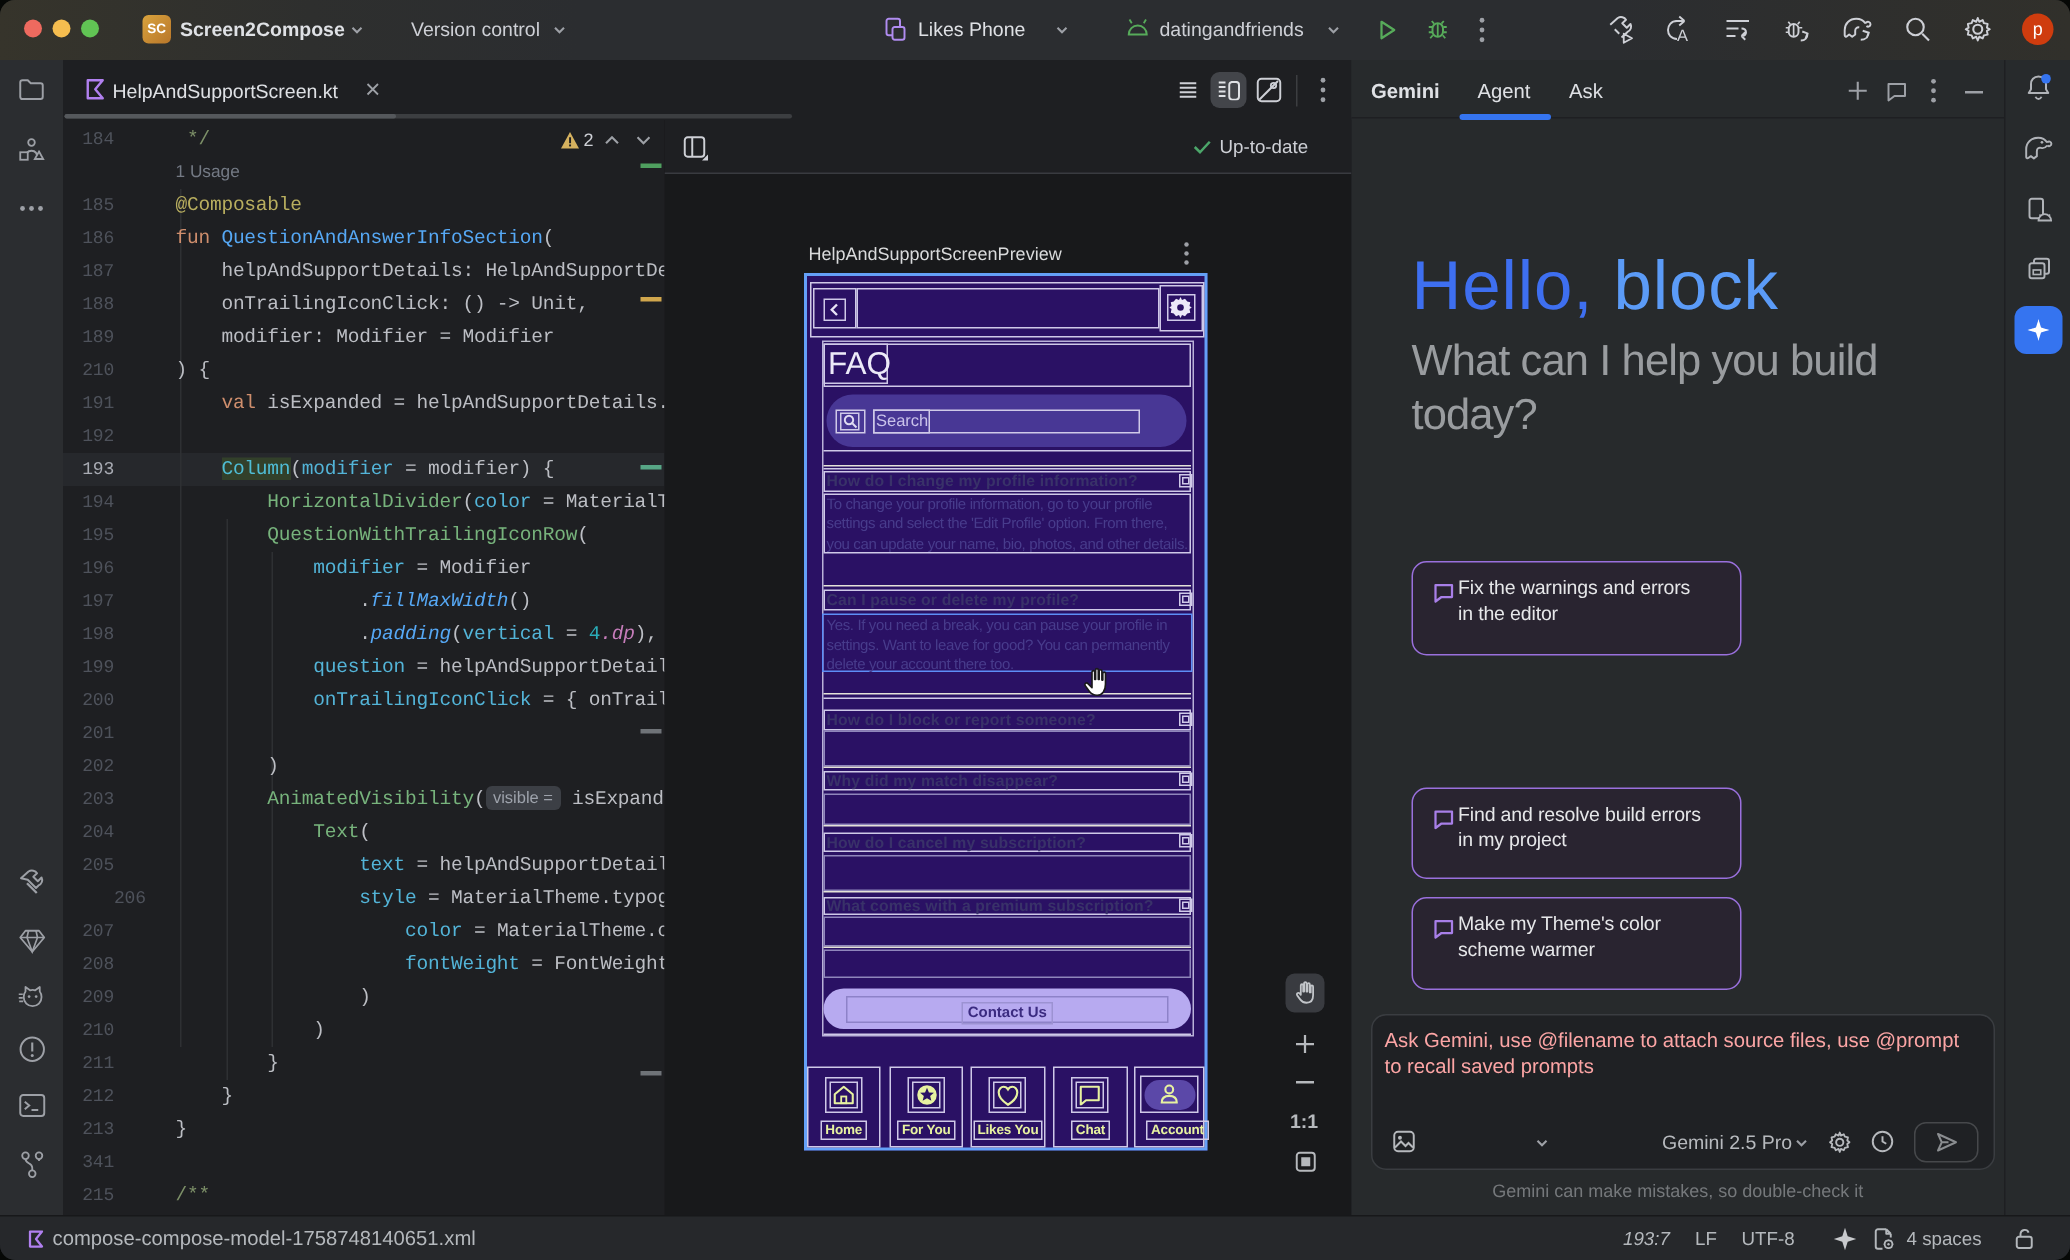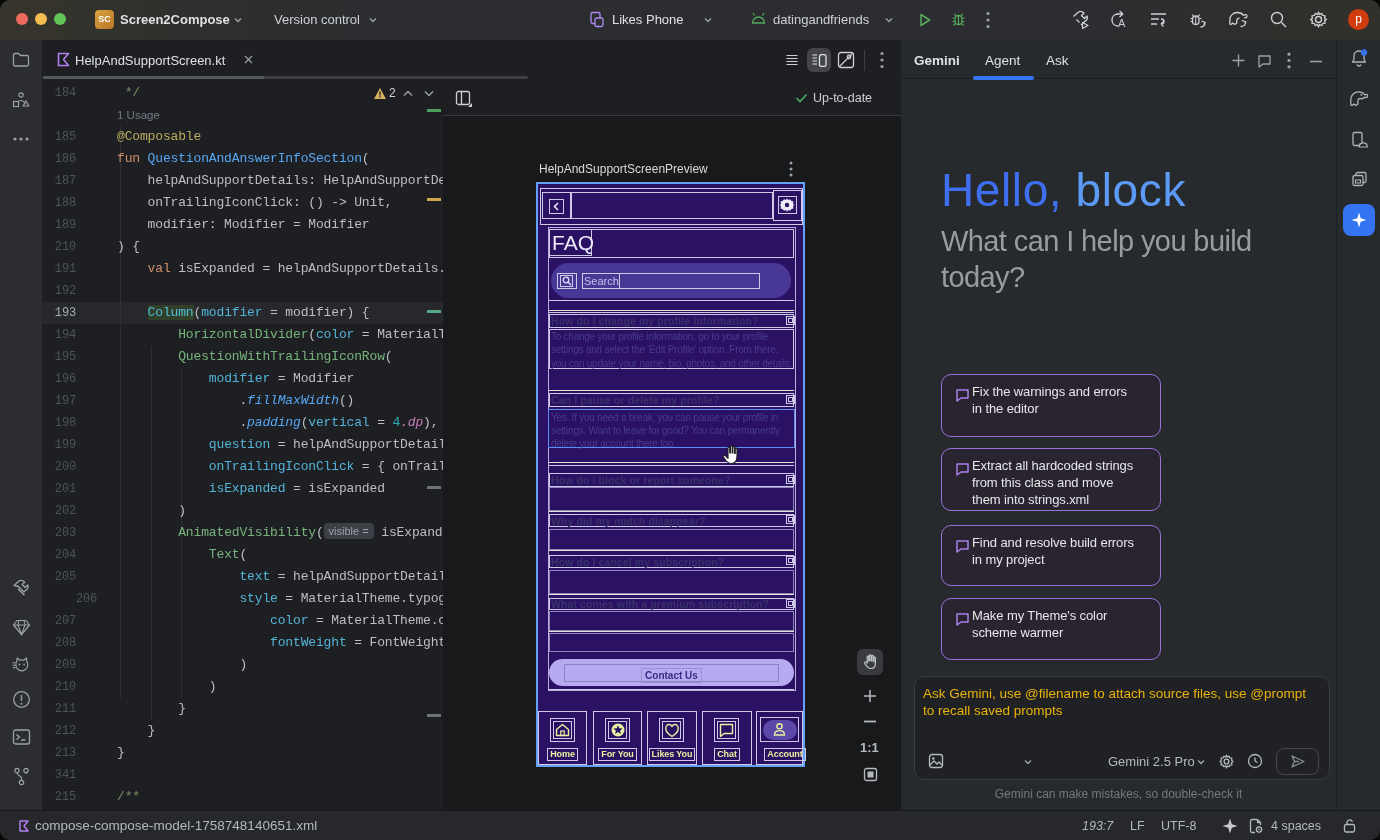--- a/index.html
+++ b/index.html
@@ -242,21 +242,20 @@
       <div class="cl" style="top:288px;"><span class="code">            <span class="pa">modifier</span> = Modifier</span></div>
     <div class="ln" style="top:310px;">197</div>
       <div class="cl" style="top:310px;"><span class="code">                .<span class="ext">fillMaxWidth</span>()</span></div>
     <div class="ln" style="top:332px;">198</div>
       <div class="cl" style="top:332px;"><span class="code">                .<span class="ext">padding</span>(<span class="pa">vertical</span> = <span class="num">4</span><span class="dp">.dp</span>),</span></div>
     <div class="ln" style="top:354px;">199</div>
       <div class="cl" style="top:354px;"><span class="code">            <span class="pa">question</span> = helpAndSupportDetails.question,</span></div>
     <div class="ln" style="top:376px;">200</div>
       <div class="cl" style="top:376px;"><span class="code">            <span class="pa">onTrailingIconClick</span> = { onTrailingIconClick() },</span></div>
     <div class="ln" style="top:398px;">201</div>
-      <div class="cl" style="top:398px;"><span class="code">            <span class="pa">isExpanded</span> = isExpanded</span></div>
     <div class="ln" style="top:420px;">202</div>
       <div class="cl" style="top:420px;"><span class="code">        )</span></div>
     <div class="ln" style="top:442px;">203</div>
       <div class="cl" style="top:442px;"><span class="code">        <span class="cc">AnimatedVisibility</span>(<span style="display:inline-block;background:#3c3f45;border-radius:4px;color:#9da2ab;font-size:11px;font-family:'Liberation Sans',sans-serif;letter-spacing:0;padding:0 5px;line-height:16px;vertical-align:1px;">visible =</span> isExpanded) {</span></div>
     <div class="ln" style="top:464px;">204</div>
       <div class="cl" style="top:464px;"><span class="code">            <span class="cc">Text</span>(</span></div>
     <div class="ln" style="top:486px;">205</div>
       <div class="cl" style="top:486px;"><span class="code">                <span class="pa">text</span> = helpAndSupportDetails.answer,</span></div>
     <div class="ln" style="top:508px;padding-left:34px;">206</div>
       <div class="cl" style="top:508px;"><span class="code">                <span class="pa">style</span> = MaterialTheme.typography.bodyMedium,</span></div>
@@ -494,41 +493,35 @@
         </svg>
     </div>
     <div class="abs" style="left:40px;top:123px;font-size:46px;letter-spacing:0.6px;"><span style="color:#3e6ff0;">Hello,</span><span style="color:#5b9bf7;"> block</span></div>
     <div class="abs" style="left:40px;top:183px;font-size:29px;line-height:36px;color:#999c9f;letter-spacing:-0.6px;">What can I help you build<br>today?</div>
     <div class="card" style="top:333.5px;height:63px;">
       <svg class="abs" style="left:13px;top:13px;" width="15" height="14" viewBox="0 0 15 14">
           <path d="M2 2 H13 V10 H6 L2 13 Z" stroke="#a87fe8" stroke-width="1.5" fill="none" stroke-linejoin="round"></path>
         </svg>
       <div class="cardtx" style="top:8px;">Fix the warnings and errors<br>in the editor</div>
     </div>
-    <div class="card" style="top:408px;height:63px;">
-      <svg class="abs" style="left:13px;top:13px;" width="15" height="14" viewBox="0 0 15 14">
-          <path d="M2 2 H13 V10 H6 L2 13 Z" stroke="#a87fe8" stroke-width="1.5" fill="none" stroke-linejoin="round"></path>
-        </svg>
-      <div class="cardtx" style="top:8px;">Extract all hardcoded strings<br>from this class and move<br>them into strings.xml</div>
-    </div>
     <div class="card" style="top:485px;height:61px;">
       <svg class="abs" style="left:13px;top:13px;" width="15" height="14" viewBox="0 0 15 14">
           <path d="M2 2 H13 V10 H6 L2 13 Z" stroke="#a87fe8" stroke-width="1.5" fill="none" stroke-linejoin="round"></path>
         </svg>
       <div class="cardtx" style="top:8px;">Find and resolve build errors<br>in my project</div>
     </div>
     <div class="card" style="top:557.5px;height:62px;">
       <svg class="abs" style="left:13px;top:13px;" width="15" height="14" viewBox="0 0 15 14">
           <path d="M2 2 H13 V10 H6 L2 13 Z" stroke="#a87fe8" stroke-width="1.5" fill="none" stroke-linejoin="round"></path>
         </svg>
       <div class="cardtx" style="top:8px;">Make my Theme's color<br>scheme warmer</div>
     </div>
 
     <div class="abs" style="left:13px;top:636px;width:416px;height:104px;border-radius:10px;background:#1f2124;border:1px solid #3a3d41;"></div>
-    <div class="abs" style="left:22px;top:645px;font-size:13.5px;line-height:17px;color:#eab308;">Ask Gemini, use @filename to attach source files, use @prompt<br>to recall saved prompts</div>
+    <div class="abs" style="left:22px;top:645px;font-size:13.5px;line-height:17px;color:#fca5a5;">Ask Gemini, use @filename to attach source files, use @prompt<br>to recall saved prompts</div>
     <svg class="abs" style="left:27px;top:713px;" width="16" height="16" viewBox="0 0 16 16">
         <rect x="1.5" y="1.5" width="13" height="13" rx="2.5" stroke="#b6b9bd" stroke-width="1.3" fill="none"></rect>
         <circle cx="5.3" cy="5.5" r="1.3" fill="#b6b9bd"></circle>
         <path d="M2 12 L6 8 L9 11 L11 9 L14 12" stroke="#b6b9bd" stroke-width="1.3" fill="none"></path>
       </svg>
     <div class="abs" style="left:49px;top:749px;font-size:12px;color:#b6b9bd;margin-top:44px;">Context (2)</div>
     <svg class="abs" style="left:122px;top:718px;" width="10" height="8" viewBox="0 0 10 8">
         <path d="M2 2.5 L5 5.5 L8 2.5" stroke="#9da0a6" stroke-width="1.4" fill="none"></path>
       </svg>
     <div class="abs" style="left:207px;top:714px;font-size:13px;color:#b6b9bd;">Gemini 2.5 Pro</div>

